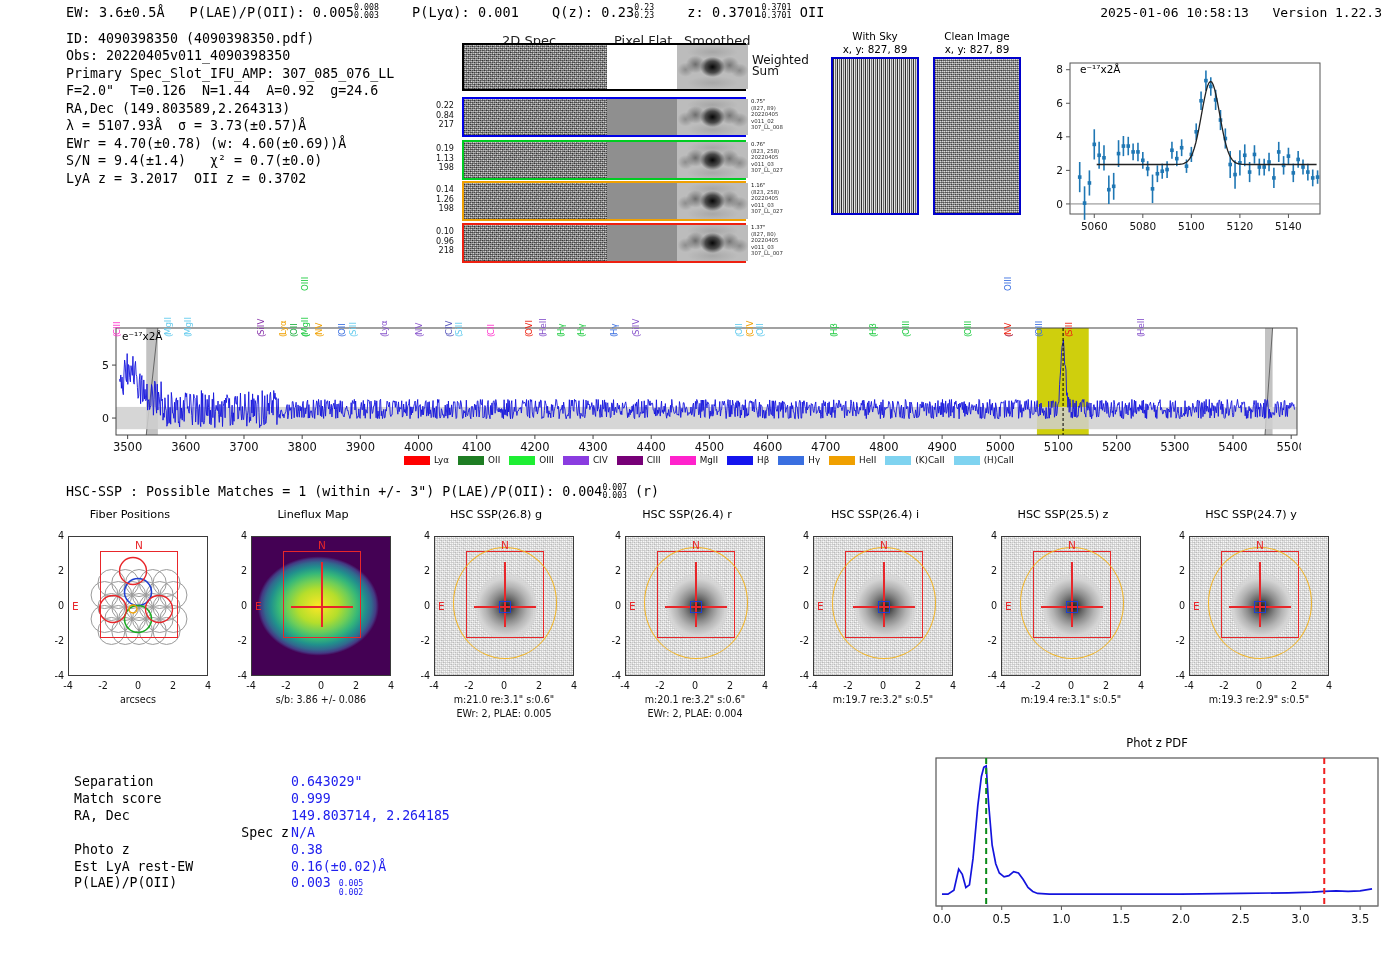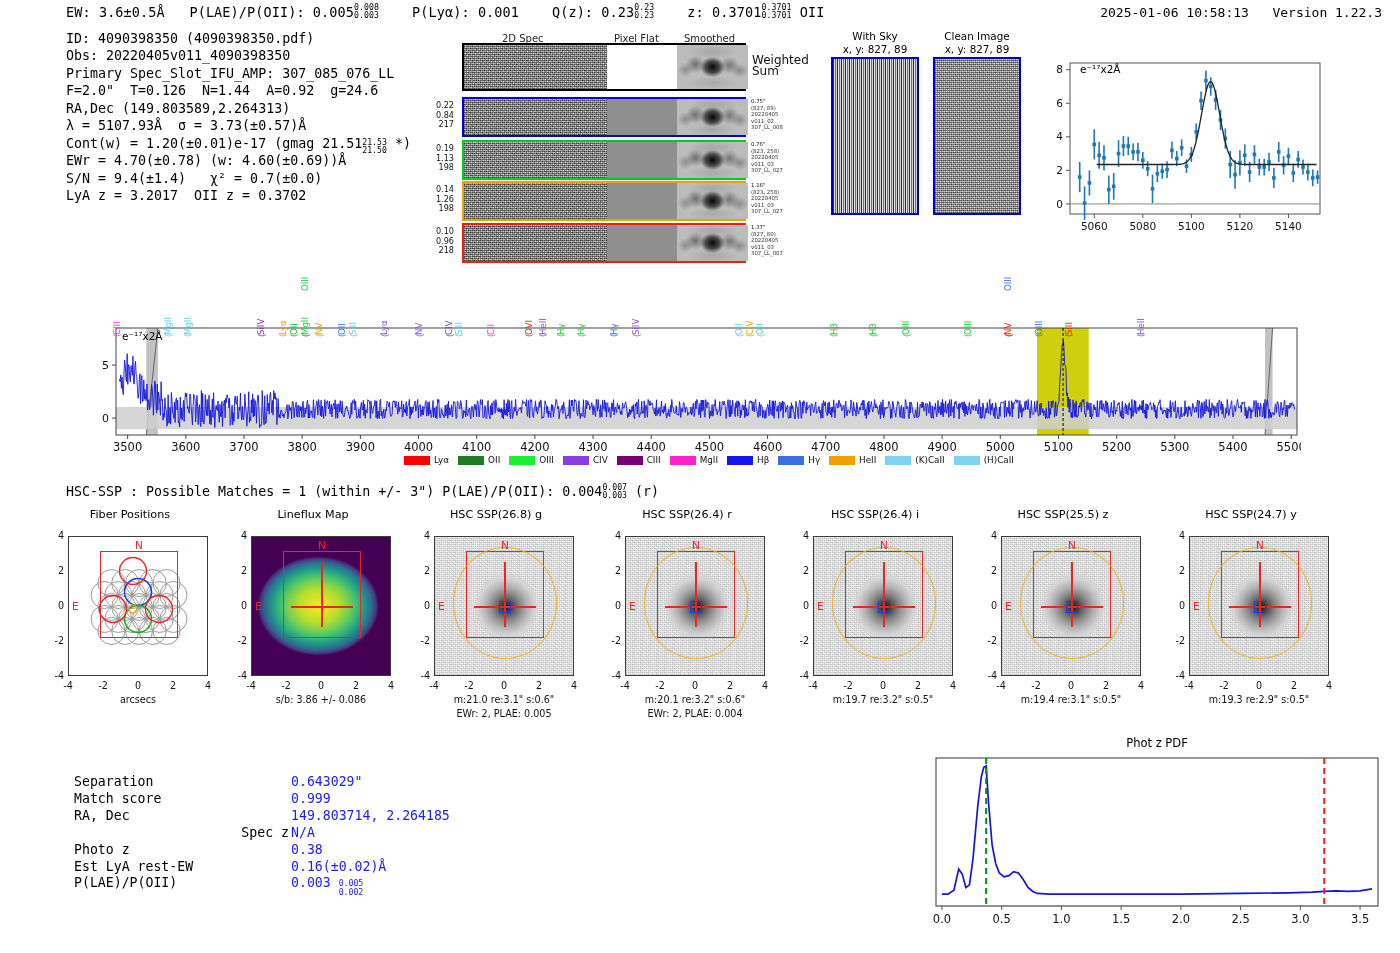--- a/index.html
+++ b/index.html
@@ -22,21 +22,21 @@
 
   
   #info-block{left:66px;top:30px;font-size:13.3px;line-height:17.45px;}
   #info-block .ln{white-space:pre;}
   .sub2{font-size:8.2px;line-height:8.2px;display:inline-block;vertical-align:top;
         position:relative;top:3px;text-align:left;}
   .sub2 b{display:block;font-weight:normal;}
 
   
   #spec2d{left:462px;top:33px;width:305px;height:210px;}
-  .s2-title{position:absolute;font-size:10px;color:#222;}
+  .s2-title{position:absolute;font-size:13px;color:#222;}
   .s2row{position:absolute;left:0;width:284px;box-sizing:border-box;}
   .s2cell{position:absolute;top:0;height:100%;}
   .noise{
     background-color:#9a9a9a;
     background-image:
       repeating-linear-gradient(0deg,rgba(0,0,0,.30) 0 1px,rgba(255,255,255,.26) 1px 2px),
       repeating-linear-gradient(90deg,rgba(0,0,0,.26) 0 1px,rgba(255,255,255,.22) 1px 2px),
       repeating-linear-gradient(37deg,rgba(0,0,0,.22) 0 1px,rgba(255,255,255,.18) 1px 3px),
       repeating-linear-gradient(124deg,rgba(0,0,0,.20) 0 2px,rgba(255,255,255,.16) 2px 3px);
   }
@@ -160,21 +160,20 @@
   <span>Version 1.22.3</span>
 </div>
 
 <div class="abs mono" id="info-block">
   <div class="ln">ID: 4090398350 (4090398350.pdf)</div>
   <div class="ln">Obs: 20220405v011_4090398350</div>
   <div class="ln">Primary Spec_Slot_IFU_AMP: 307_085_076_LL</div>
   <div class="ln">F=2.0"  T=0.126  N=1.44  A=0.92  g=24.6</div>
   <div class="ln">RA,Dec (149.803589,2.264313)</div>
   <div class="ln">λ = 5107.93Å  σ = 3.73(±0.57)Å</div>
-  <div class="ln"><span>Cont(w) = 1.20(±0.01)e-17 (gmag 21.51</span><span class="sub2"><b>21.53</b><b>21.50</b></span> <span>*)</span></div>
   <div class="ln">EWr = 4.70(±0.78) (w: 4.60(±0.69))Å</div>
   <div class="ln">S/N = 9.4(±1.4)   χ² = 0.7(±0.0)</div>
   <div class="ln">LyA z = 3.2017  OII z = 0.3702</div>
 </div>
 
 <div class="abs" id="spec2d">
     <div class="s2-title" style="left:40px;top:0px;">2D Spec</div>
     <div class="s2-title" style="left:152px;top:0px;">Pixel Flat</div>
     <div class="s2-title" style="left:222px;top:0px;">Smoothed</div>
     <div class="s2row" style="top:10px;height:48px;border:2px solid #000;">

